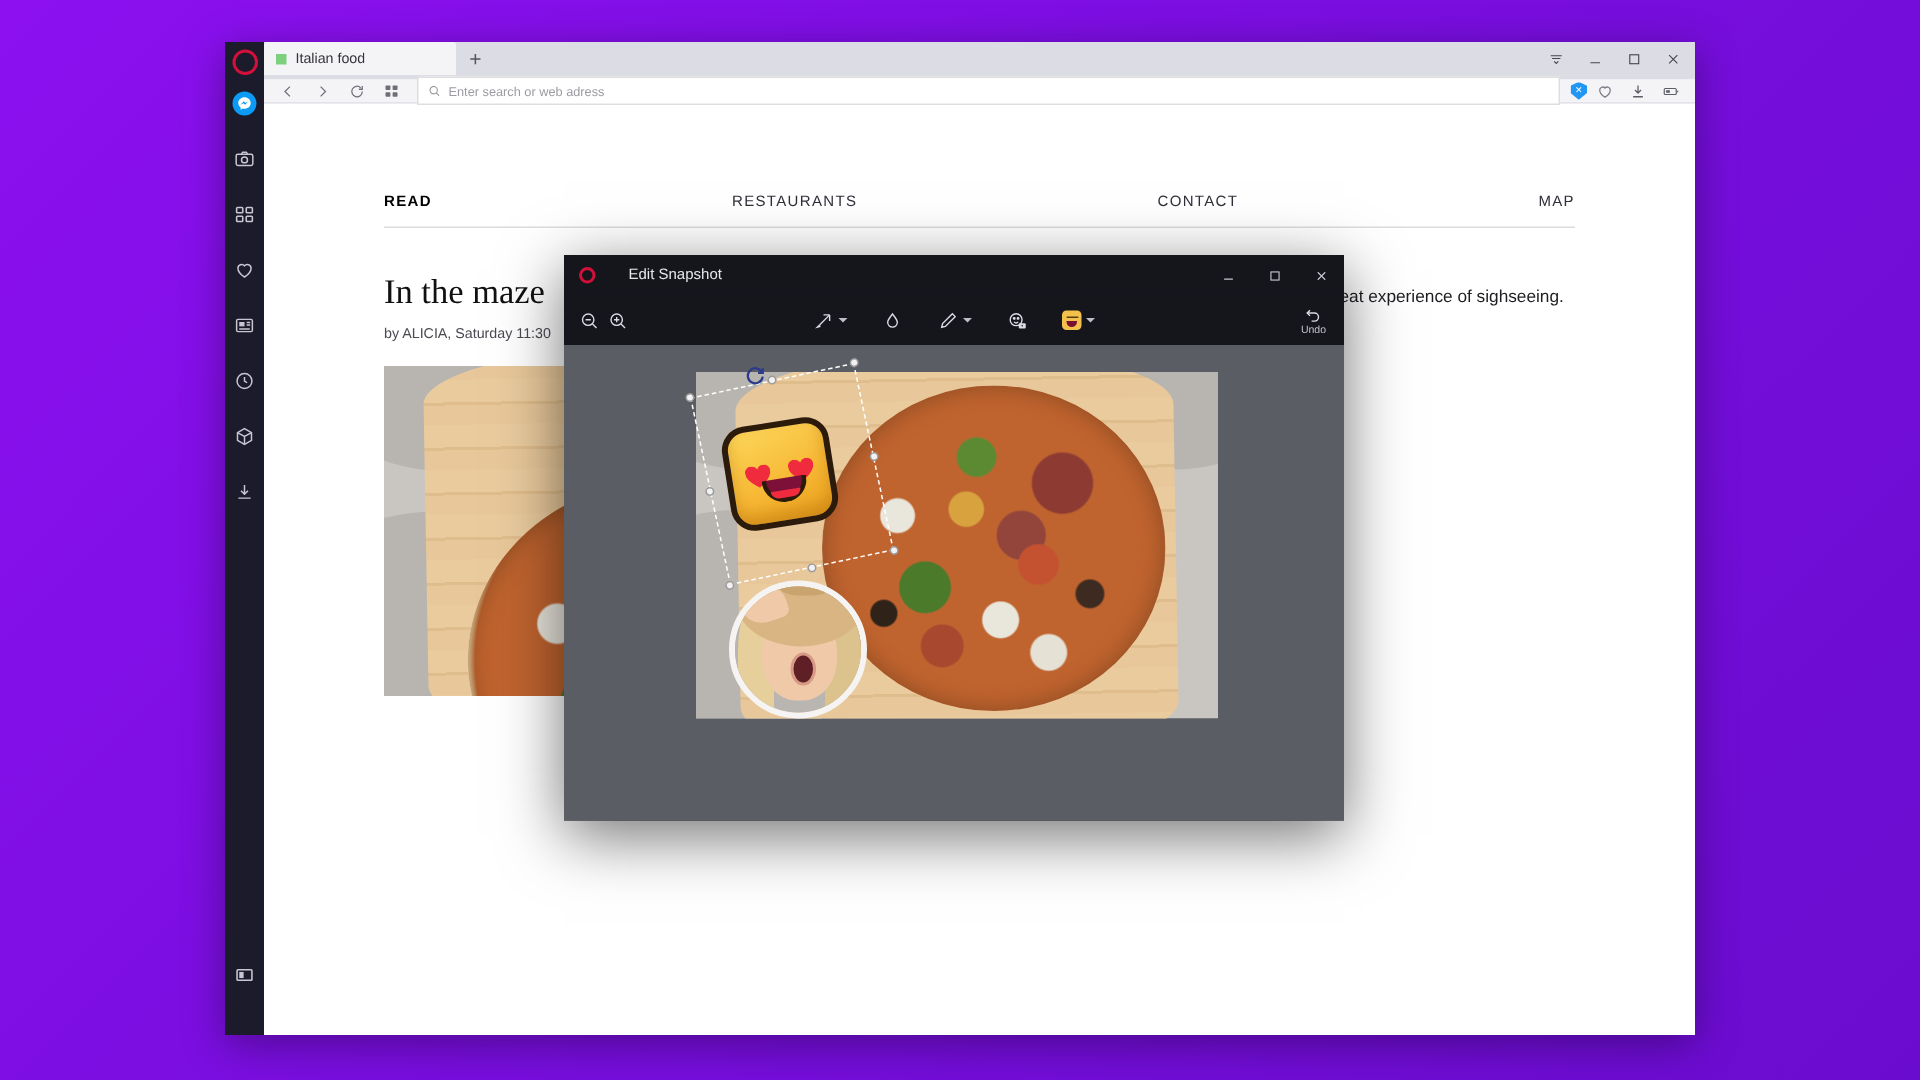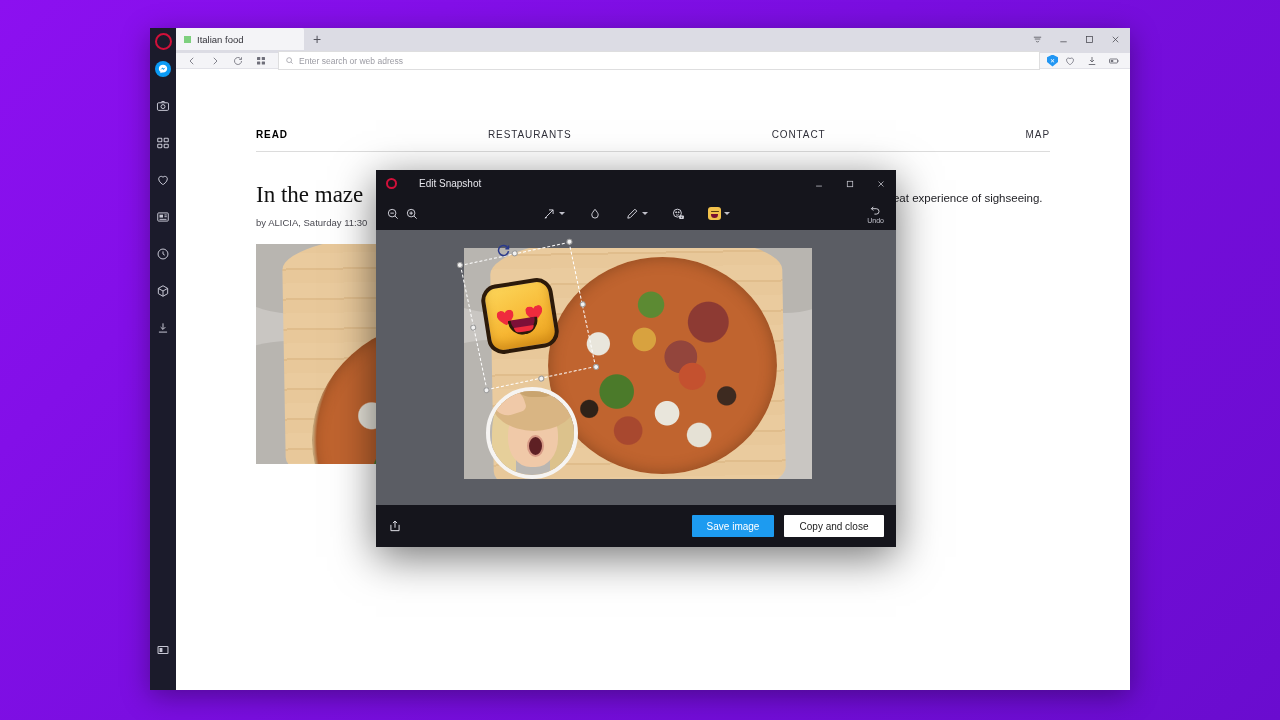--- a/index.html
+++ b/index.html
@@ -599,32 +599,20 @@
       <div class="pizza-scene">
         <div class="stone" style="left:-16%;top:-30%;width:52%;height:58%;"></div>
         <div class="stone" style="left:-20%;top:40%;width:56%;height:66%;"></div>
         <div class="stone" style="right:-14%;top:-22%;width:44%;height:50%;"></div>
         <div class="board"></div>
         <div class="pie" style="left:24%;top:4%;width:66%;height:94%;"></div>
       </div>
     </div>
   </div>
 
-  <div class="snap-footer">
-    <div class="share-icon">
-      <svg viewBox="0 0 24 24" fill="none" stroke="currentColor" stroke-width="1.7">
-          <path d="M5 10v10h14V10"></path>
-          <path d="M12 15V3.5M8.5 7 12 3.5 15.5 7"></path>
-        </svg>
-    </div>
-    <div class="snap-actions">
-      <div class="btn-save">Save image</div>
-      <div class="btn-copy">Copy and close</div>
-    </div>
-  </div>
 </div>
 
 <div class="selfie">
   <div class="selfie-scene">
     <div class="hair-l"></div>
     <div class="hair-r"></div>
     <div class="face"></div>
     <div class="brow brow-l"></div>
     <div class="brow brow-r"></div>
     <div class="eye eye-l"></div>

